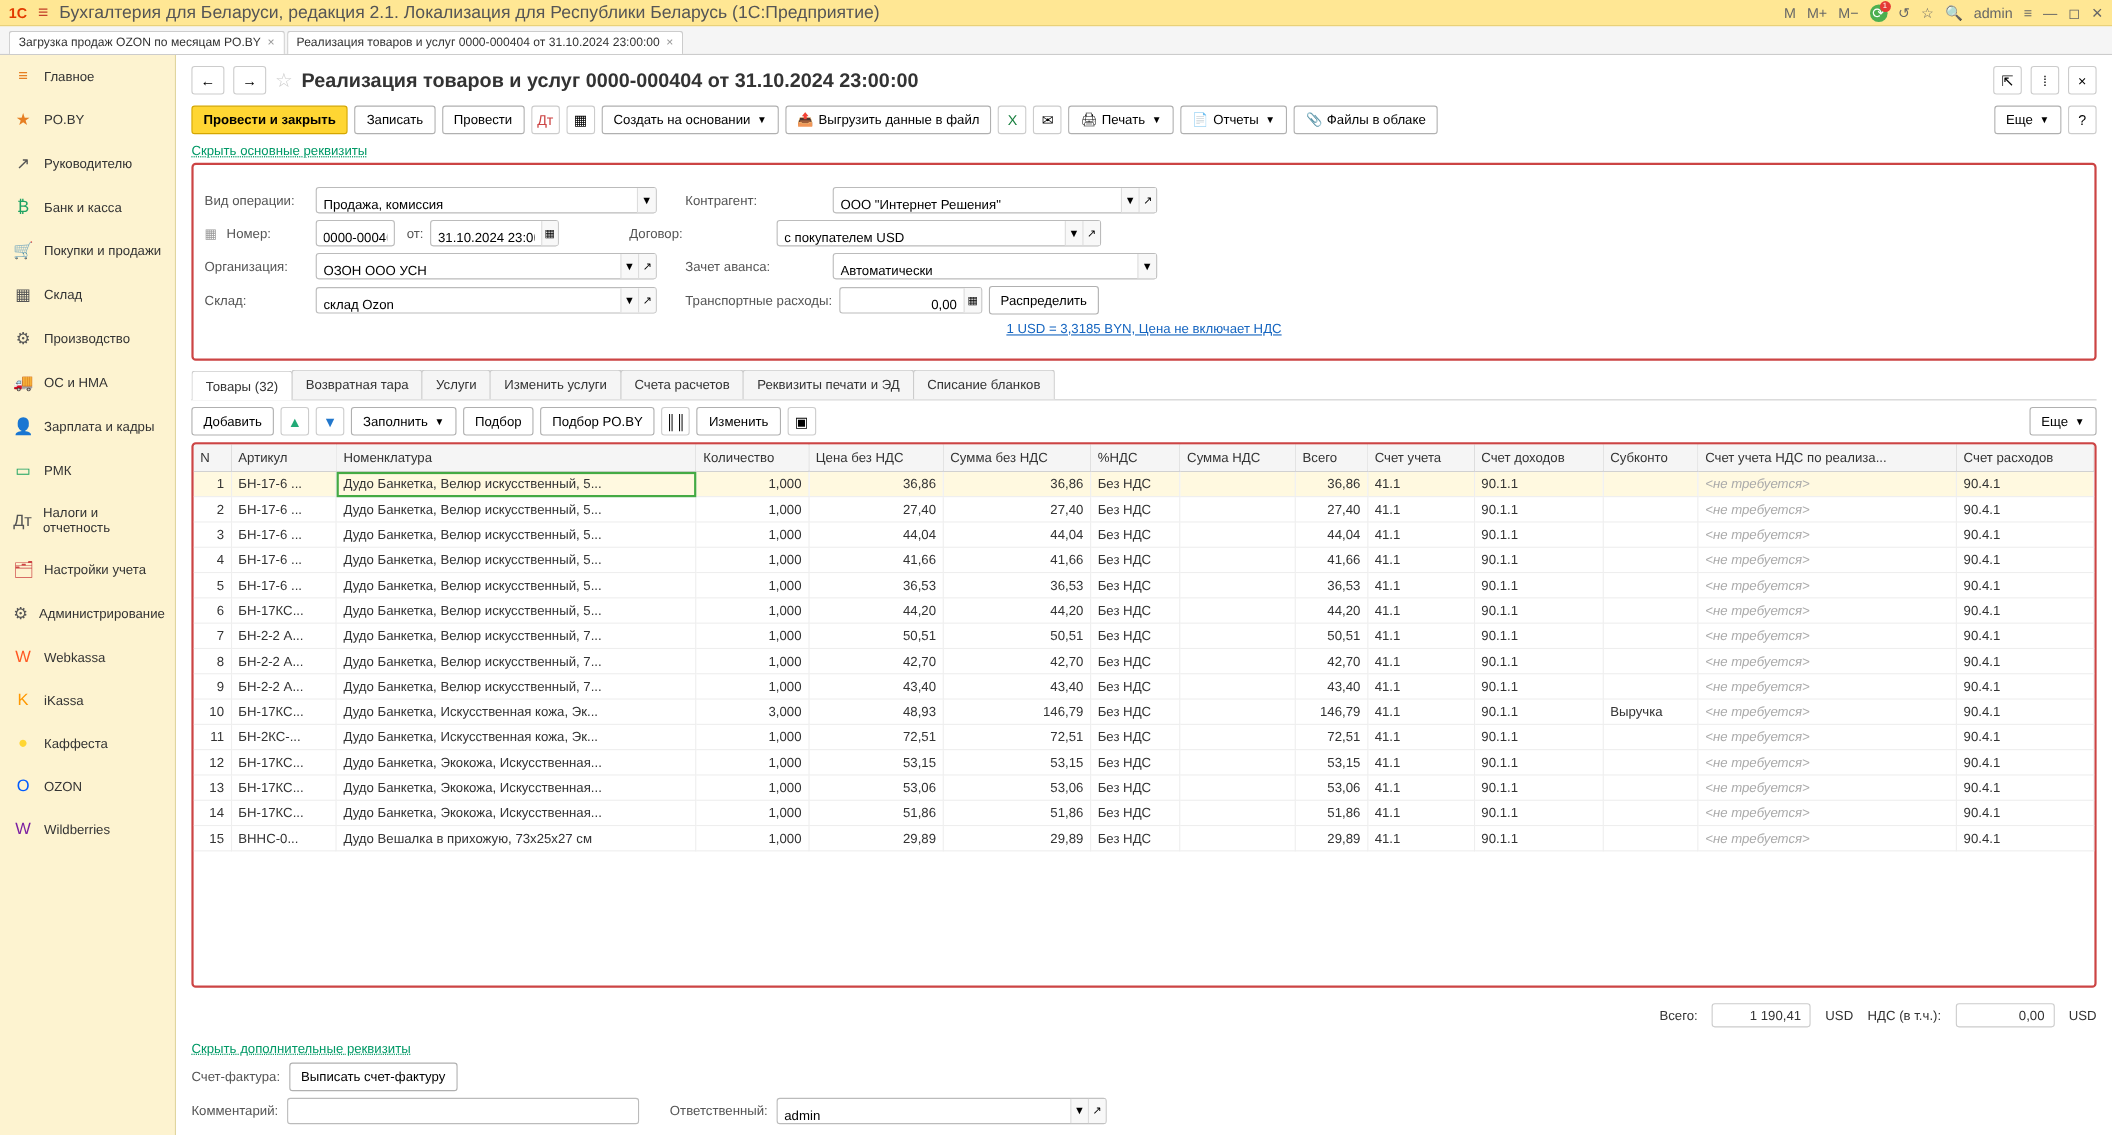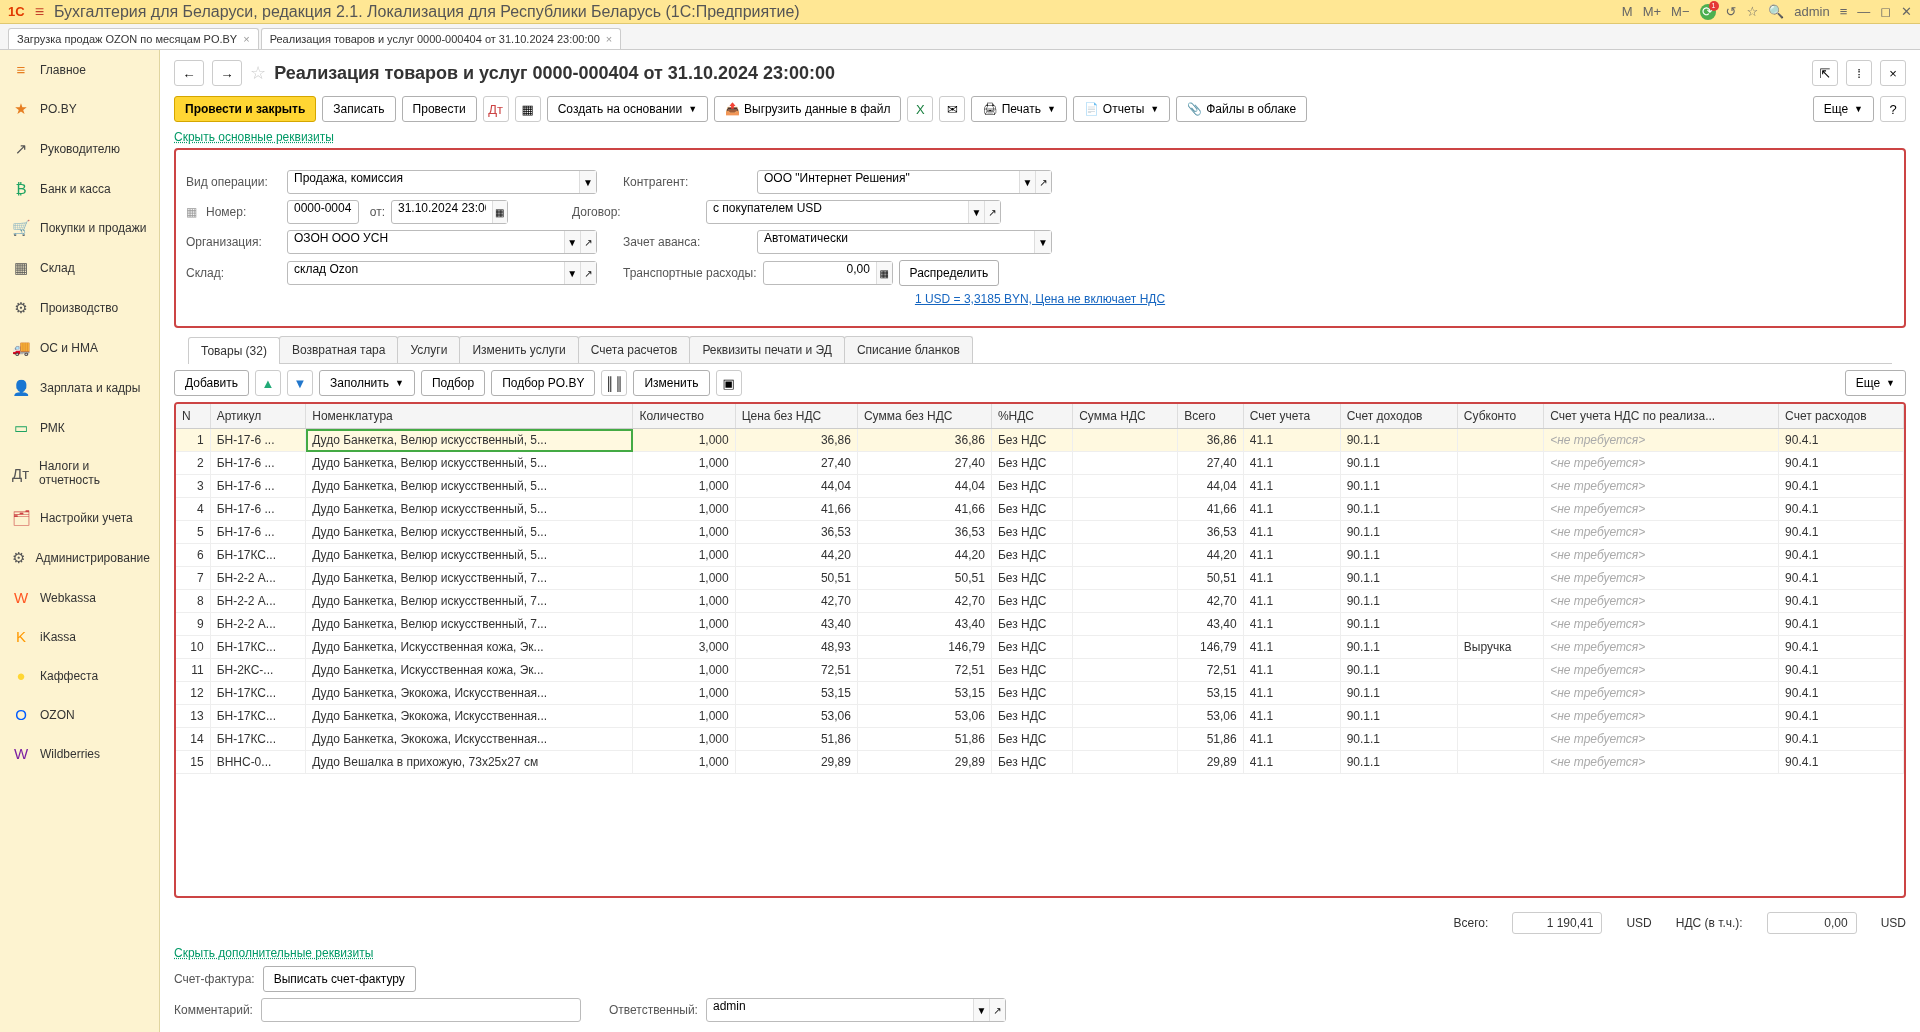--- a/index.html
+++ b/index.html
@@ -39,42 +39,42 @@
 .btn.primary { background: #ffd633; border-color: #d4a600; font-weight: bold; }
 .btn .caret { font-size: 9px; margin-left: 2px; }
 .toolbar-spacer { flex: 1; }
 
 .link-green { color: #009966; text-decoration: underline dotted; cursor: pointer; font-size: 12px; padding-left: 14px; }
 
 .form-box { margin: 4px 14px 8px; border: 2px solid #cc4444; border-radius: 4px; padding: 20px 10px; }
 .form-row { display: flex; align-items: center; margin-bottom: 6px; gap: 6px; }
 .form-row label { color: #555; font-size: 12px; min-width: 95px; }
 .form-row .col2 label { min-width: 128px; }
-.input-wrap { display: flex; align-items: flex-start; border: 1px solid #bbb; border-radius: 3px; background: #fff; height: 24px; }
+.input-wrap { display: flex; align-items: flex-end; border: 1px solid #bbb; border-radius: 3px; background: #fff; height: 24px; }
 .input-wrap input { border: none; outline: none; padding: 0 6px; font-size: 12px; width: 100%; background: transparent; }
 .input-wrap .input-btn { width: 18px; height: 22px; border: none; border-left: 1px solid #ddd; background: #f8f8f8; cursor: pointer; font-size: 10px; }
 .col2 { margin-left: 20px; display: flex; align-items: center; gap: 6px; }
 .link-blue { color: #1565c0; text-decoration: underline; cursor: pointer; font-size: 12px; }
 
-.tabs-row { display: flex; border-bottom: 1px solid #ccc; margin: 0 28px; }
+.tabs-row { display: flex; border-bottom: 1px solid #ccc; margin: 0 14px; }
 .subtab { padding: 6px 12px; border: 1px solid #ccc; border-bottom: none; background: #f5f5f5; font-size: 12px; cursor: pointer; margin-right: -1px; border-radius: 3px 3px 0 0; }
 .subtab.active { background: #fff; position: relative; top: 1px; }
 
 .table-toolbar { display: flex; align-items: center; gap: 6px; padding: 6px 14px; }
 
 .table-container { flex: 1; margin: 0 14px 6px; border: 2px solid #cc4444; border-radius: 4px; overflow: auto; position: relative; }
 table.data { width: 100%; border-collapse: collapse; font-size: 12px; }
 table.data th { background: #f5f5f5; text-align: left; padding: 5px 6px; border-right: 1px solid #ddd; border-bottom: 1px solid #ccc; font-weight: normal; position: sticky; top: 0; white-space: nowrap; }
 table.data td { padding: 4px 6px; border-right: 1px solid #eee; border-bottom: 1px solid #eee; white-space: nowrap; overflow: hidden; text-overflow: ellipsis; }
 table.data tr.selected td { background: #fff9e0; }
 table.data td.selcell { outline: 2px solid #44aa44; outline-offset: -2px; }
 table.data td.num { text-align: right; }
 table.data td.muted { color: #aaa; font-style: italic; }
 
-.totals-row { display: flex; justify-content: flex-end; gap: 24px; align-items: center; padding: 8px 14px; font-size: 12px; }
+.totals-row { display: flex; justify-content: flex-end; gap: 13px; align-items: center; padding: 8px 14px; font-size: 12px; }
 .totals-row .tval { border: 1px solid #ccc; padding: 3px 8px; min-width: 90px; text-align: right; background: #fff; border-radius: 3px; }
 
 .bottom-fields { padding: 4px 14px 10px; }
 .bottom-fields .row { display: flex; align-items: center; gap: 8px; margin-top: 6px; }
 .bottom-fields label { font-size: 12px; color: #555; }
 </style>
 </head>
 <body>
 
 <div class="titlebar">

